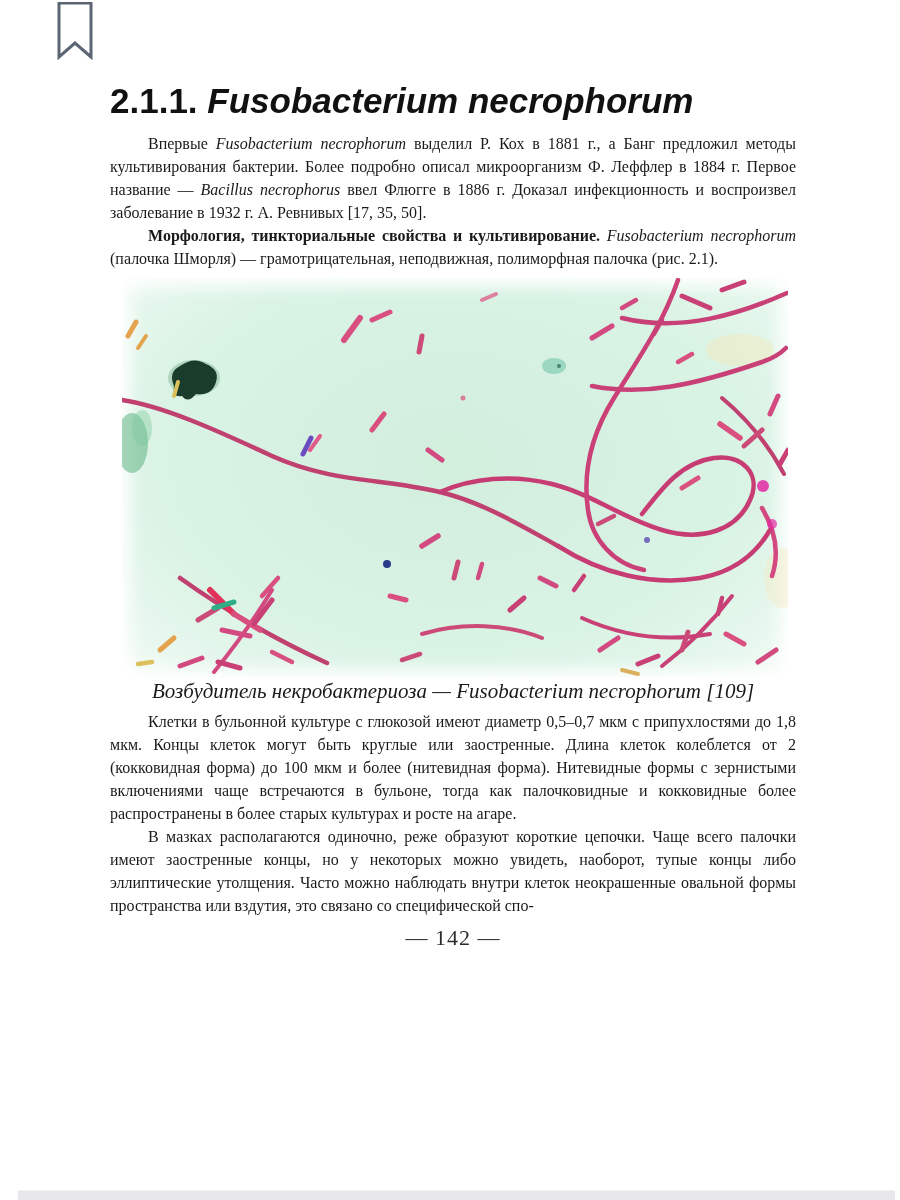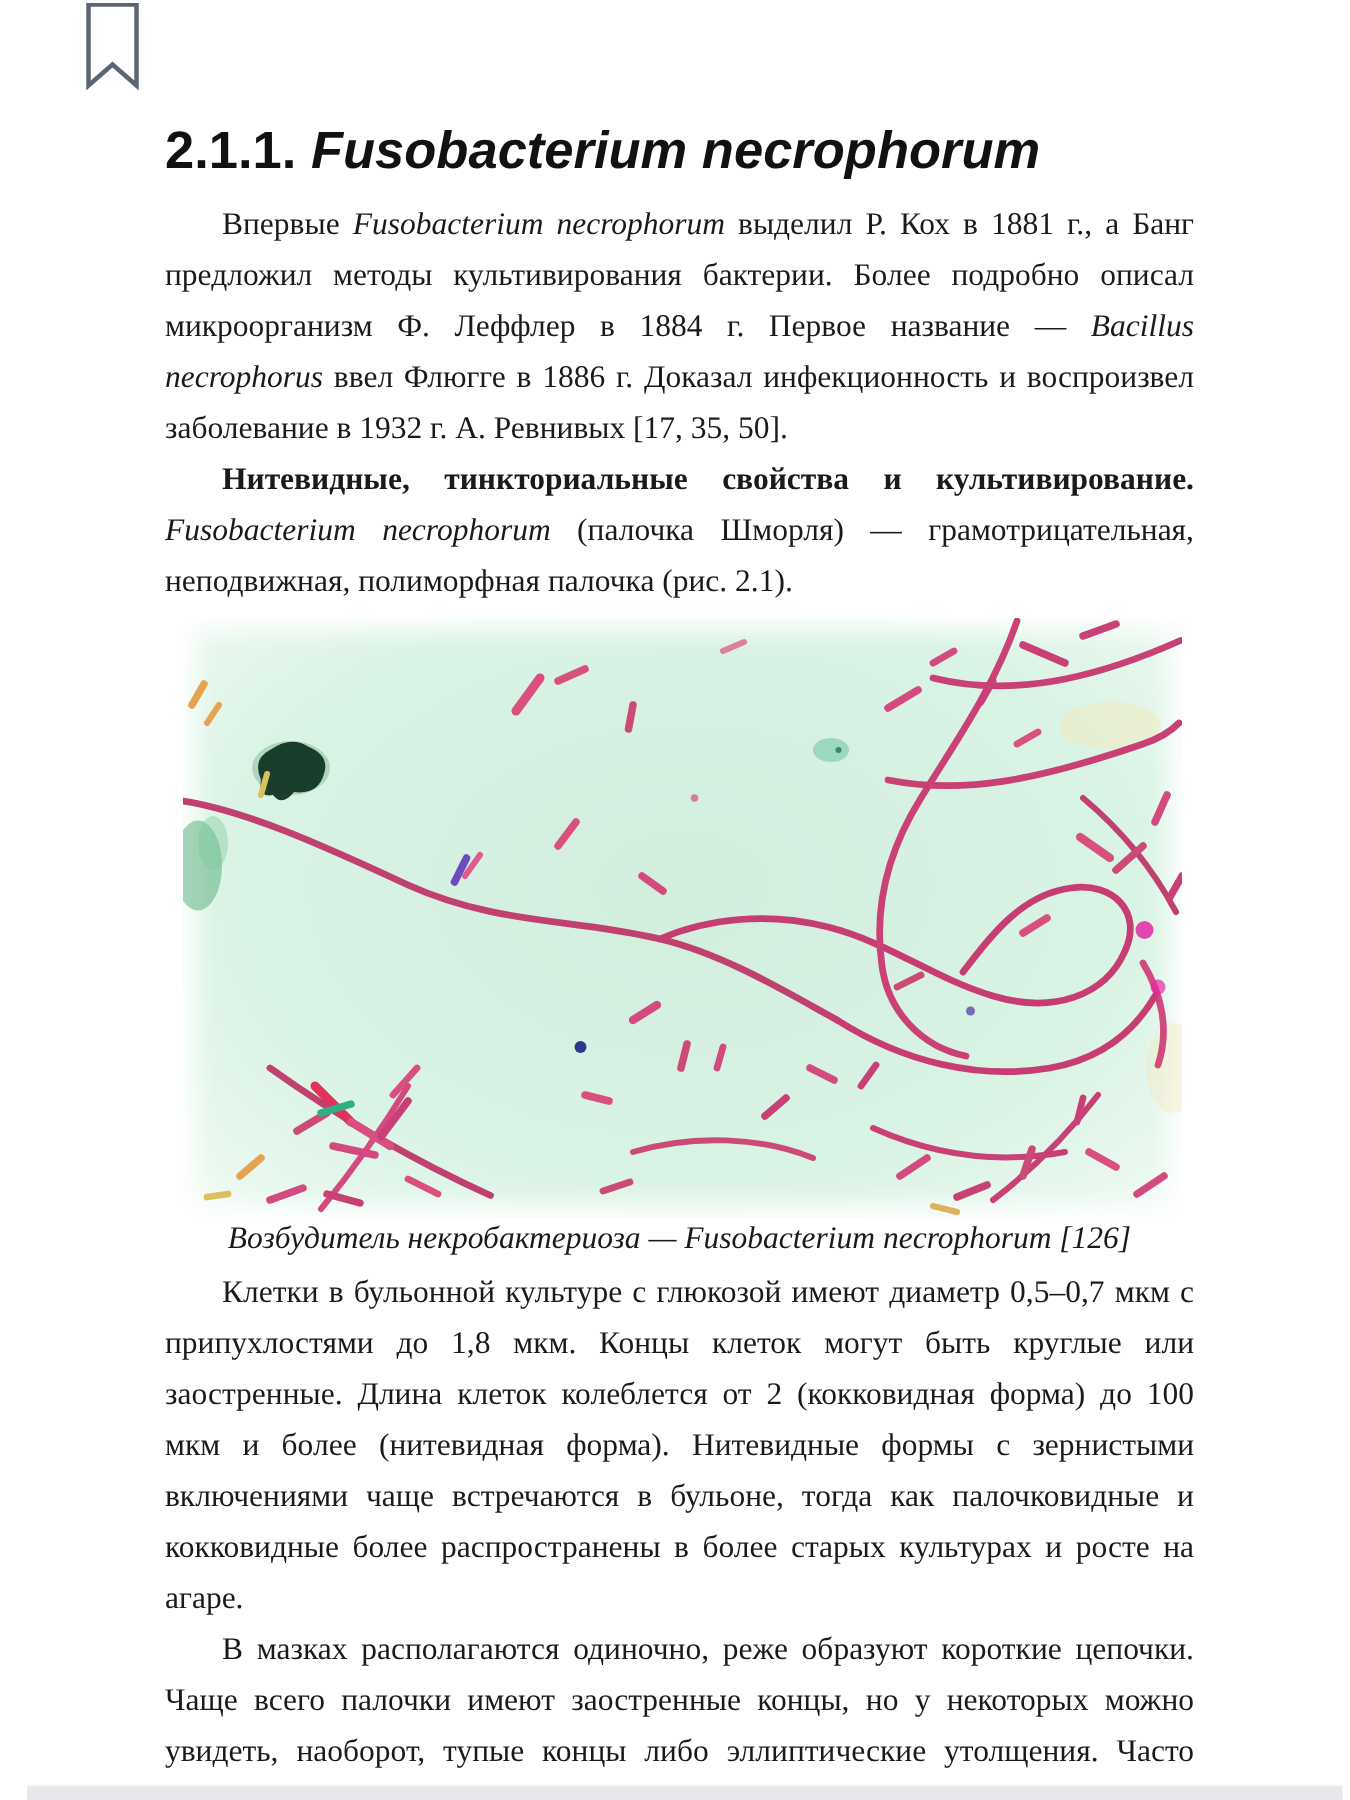--- a/index.html
+++ b/index.html
@@ -9,21 +9,21 @@
   }
   .bookmark{position:absolute;left:56px;top:2px;width:38px;height:58px;}
   .content{position:absolute;left:110px;top:86px;width:686px;}
   h1.heading{
     font-family:"Liberation Sans", sans-serif;
     font-size:35px;line-height:30px;font-weight:700;margin:0 0 16px 0;color:#111;
   }
   h1 .num{font-style:normal;}
   h1 .species{font-style:italic;}
   p.body{
-    font-size:21px;line-height:34px;text-align:justify;margin:0;
+    font-size:16px;line-height:23px;text-align:justify;margin:0;
     text-indent:38px;
   }
   .photo-wrap{
     width:666px;height:400px;margin:8px 0 0 12px;border-radius:12px;
     background:radial-gradient(ellipse at 50% 45%, #d2eedd 0%, #d9f3e4 62%, #e9f8ef 88%, #f7fcf8 100%);
     box-shadow:inset 0 0 16px 9px rgba(255,255,255,0.92);
     position:relative;overflow:hidden;
   }
   .photo-wrap svg{display:block;filter:blur(0.4px);}
   .fig-label{font-size:22px;font-weight:700;text-align:center;margin:4px 0 0 0;}
@@ -46,21 +46,21 @@
     <path d="M3,1 L35,1 L35,55 L19,41 L3,55 Z" fill="none" stroke="#5c6573" stroke-width="3" stroke-linejoin="miter"></path>
   </svg>
 </div>
 
 <div class="content">
 
   <h1 class="heading"><span class="num">2.1.1.</span><span> </span><span class="species">Fusobacterium necrophorum</span></h1>
 
   <p class="body"><span>Впервые </span><span style="font-style: italic;">Fusobacterium necrophorum</span><span> выделил Р. Кох в 1881 г., а Банг предложил методы культивирования бактерии. Более подробно описал микроорганизм Ф. Леффлер в 1884 г. Первое название — </span><span style="font-style: italic;">Bacillus necrophorus</span><span> ввел Флюгге в 1886 г. Доказал инфекционность и воспроизвел заболевание в 1932 г. А. Ревнивых [17, 35, 50].</span></p>
 
-  <p class="body"><span style="font-weight: 700;">Нитевидные, тинкториальные свойства и культивирование.</span><span> </span><span style="font-style: italic;">Fusobacterium necrophorum</span><span> (палочка Шморля) — грамотрицательная, неподвижная, полиморфная палочка (рис. 2.1).</span></p>
+  <p class="body"><span style="font-weight: 700;">Морфология, тинкториальные свойства и культивирование.</span><span> </span><span style="font-style: italic;">Fusobacterium necrophorum</span><span> (палочка Шморля) — грамотрицательная, неподвижная, полиморфная палочка (рис. 2.1).</span></p>
 
   <div class="photo-wrap">
     <svg width="666" height="400" viewBox="0 0 666 400">
 
       <ellipse cx="618" cy="72" rx="34" ry="16" fill="#f2e9bd" opacity="0.5"></ellipse>
       <ellipse cx="660" cy="300" rx="18" ry="30" fill="#f2e9bd" opacity="0.4"></ellipse>
       <ellipse cx="432" cy="88" rx="12" ry="8" fill="#57b89b" opacity="0.45"></ellipse>
       <circle cx="437" cy="88" r="2" fill="#2a6f5a" opacity="0.8"></circle>
 
       <ellipse cx="10" cy="165" rx="16" ry="30" fill="#41a568" opacity="0.45"></ellipse>
@@ -139,21 +139,21 @@
       </g>
 
       <circle cx="265" cy="286" r="4" fill="#283a8a"></circle>
       <circle cx="525" cy="262" r="3" fill="#5a4bb0" opacity="0.8"></circle>
       <circle cx="641" cy="208" r="6" fill="#e228a2" opacity="0.85"></circle>
       <circle cx="650" cy="246" r="5" fill="#e228a2" opacity="0.7"></circle>
       <circle cx="341" cy="120" r="2.5" fill="#d94f7f" opacity="0.7"></circle>
     </svg>
   </div>
 
-  <p class="fig-caption"><span style="font-style: italic;">Возбудитель некробактериоза — Fusobacterium necrophorum [126]</span></p>
+  <p class="fig-caption"><span style="font-style: italic;">Возбудитель некробактериоза — Fusobacterium necrophorum [109]</span></p>
 
   <p class="body para3"><span>Клетки в бульонной культуре с глюкозой имеют диаметр 0,5–0,7 мкм с припухлостями до 1,8 мкм. Концы клеток могут быть круглые или заостренные. Длина клеток колеблется от 2 (кокковидная форма) до 100 мкм и более (нитевидная форма). Нитевидные формы с зернистыми включениями чаще встречаются в бульоне, тогда как палочковидные и кокковидные более распространены в более старых культурах и росте на агаре.</span></p>
 
   <p class="body"><span>В мазках располагаются одиночно, реже образуют короткие цепочки. Чаще всего палочки имеют заостренные концы, но у некоторых можно увидеть, наоборот, тупые концы либо эллиптические утолщения. Часто можно наблюдать внутри клеток неокрашенные овальной формы пространства или вздутия, это связано со специфической спо-</span></p>
 
   <div class="page-number">— 142 —</div>
 </div>
 
 <div class="bottom-bar"></div>
 

